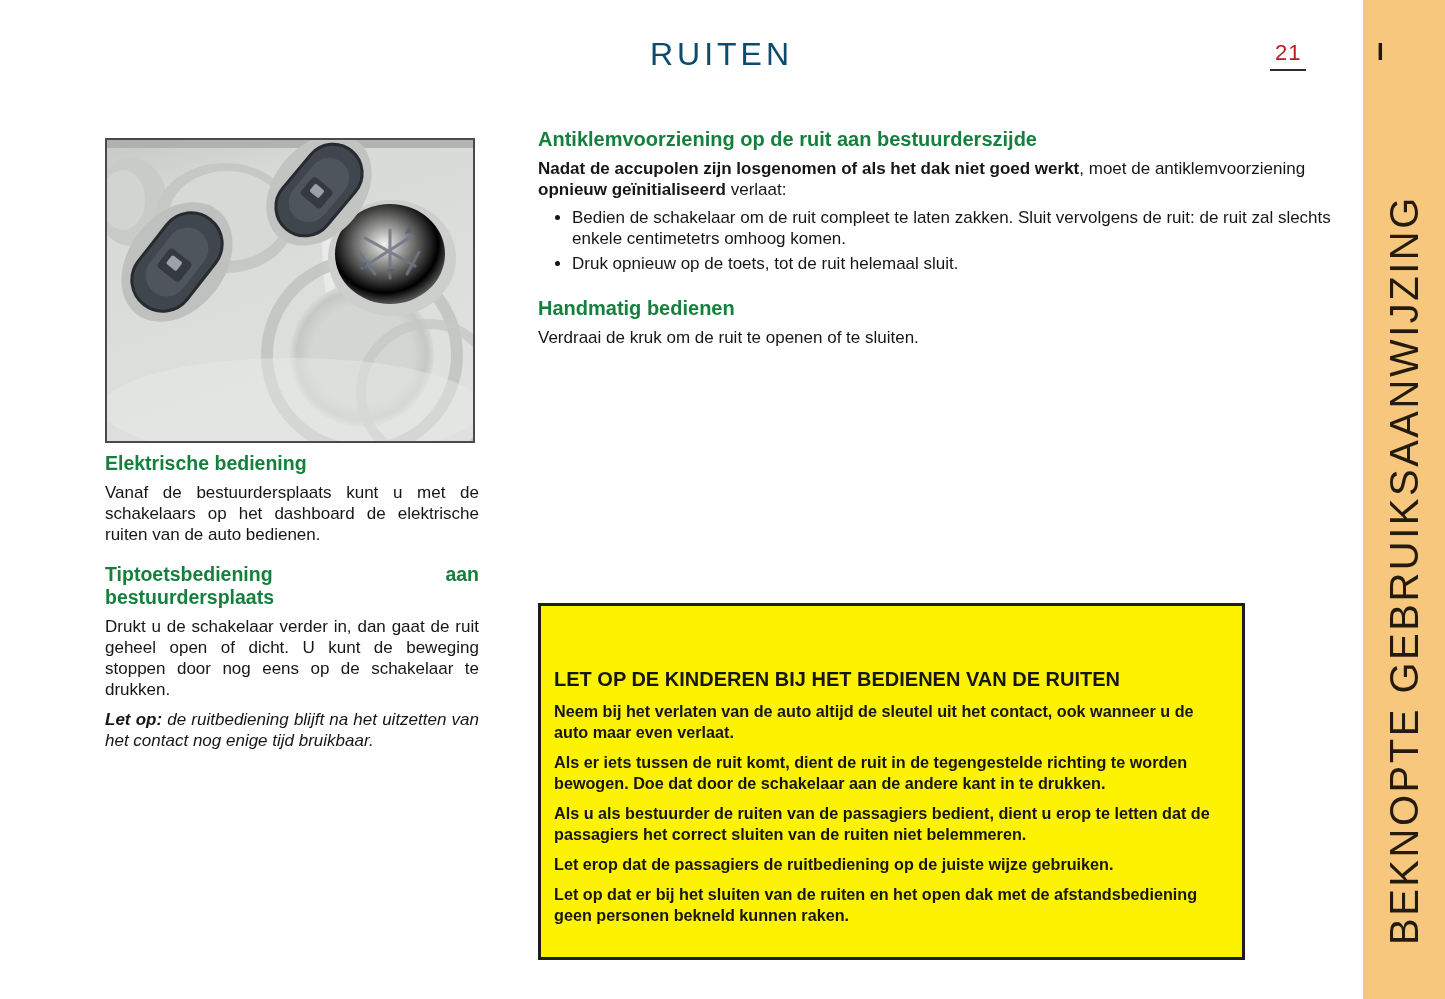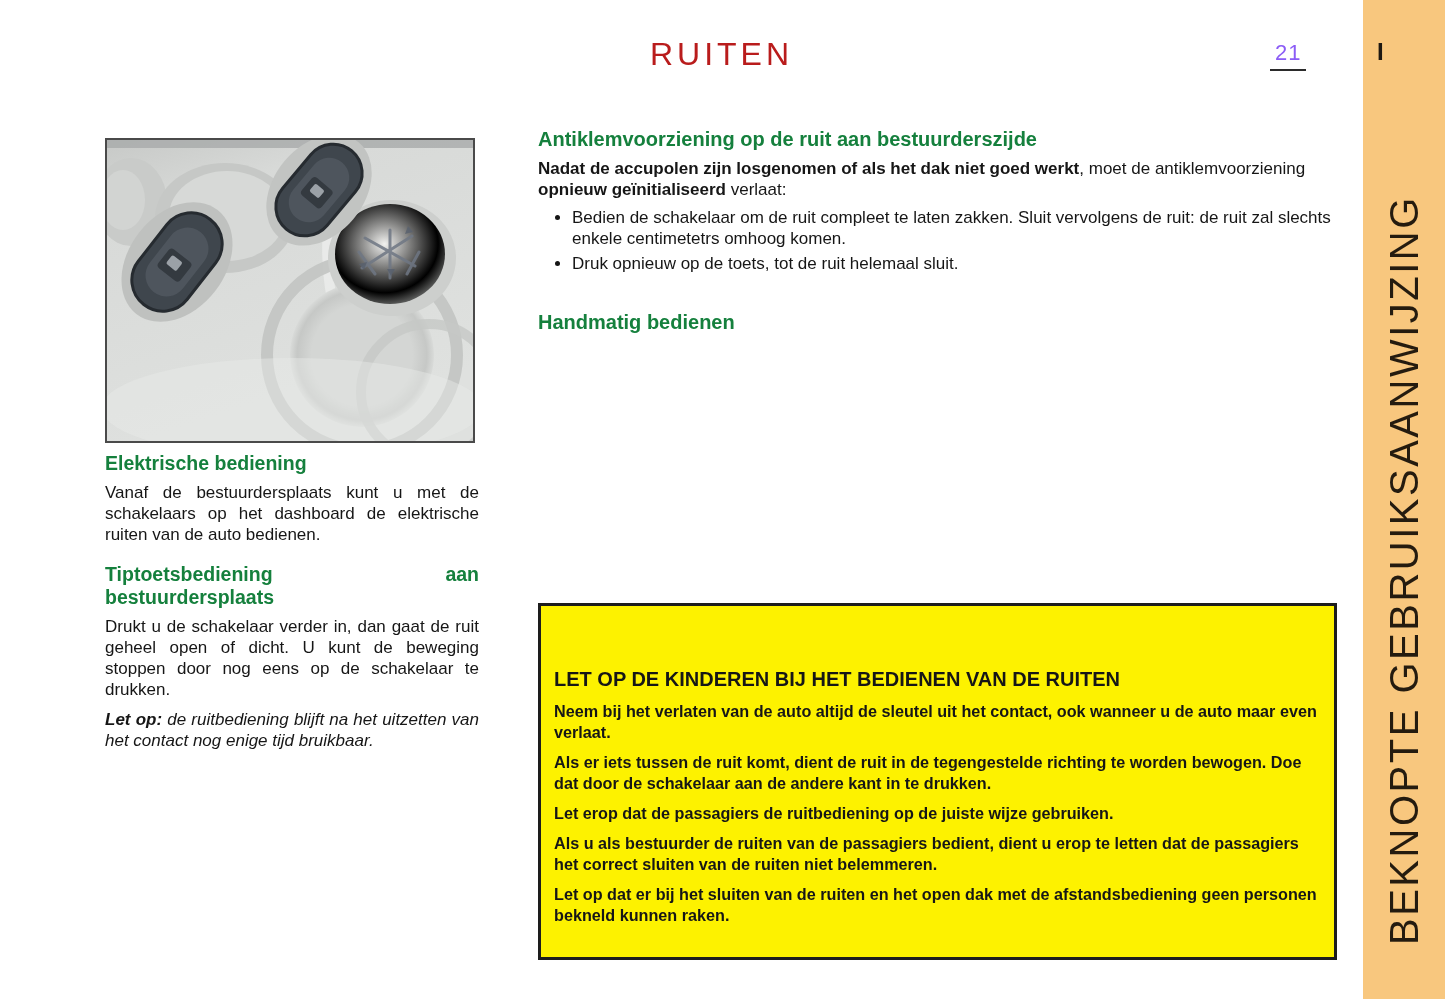--- a/index.html
+++ b/index.html
@@ -17,28 +17,28 @@
   }
 
   
   .page-title {
     position: absolute;
     left: 80px; top: 36px; width: 1283px;
     text-align: center;
     font-size: 32px;
     font-weight: 400;
     letter-spacing: 4px;
-    color: #b91c1c;
+    color: #0c4a6e;
   }
   .page-number {
     position: absolute;
     left: 1270px; top: 40px;
     font-size: 22px;
     letter-spacing: 1px;
-    color: #8b5cf6;
+    color: #b91c1c;
     border-bottom: 2px solid #2b2b2b;
     padding: 0 5px 3px 5px;
   }
 
   
   .sidebar {
     position: absolute;
     left: 1363px; top: 0; width: 82px; height: 999px;
     background: #F8C77E;
   }
@@ -100,27 +100,27 @@
   .note { font-style: italic; }
   .note b { font-style: italic; }
   ul.bullets {
     margin: 0 0 10px 0;
     padding-left: 34px;
     font-size: 17px;
     line-height: 20.5px;
   }
   ul.bullets li { margin-bottom: 5px; }
   .after-bullets { margin-bottom: 0; }
-  .manual-section { margin-top: 36px; }
+  .manual-section { margin-top: 22px; }
 
   
   .warning-box {
     position: absolute;
     left: 538px; top: 603px;
-    width: 799px; height: 357px;
+    width: 707px; height: 357px;
     box-sizing: border-box;
     background: #FDF200;
     border: 3px solid #1d1d1d;
     padding: 62px 13px 0 13px;
   }
   .warning-title {
     font-size: 20px;
     font-weight: 700;
     margin: 0 0 10px 0;
   }
@@ -225,25 +225,26 @@
   <div class="right-col">
     <h2>Antiklemvoorziening op de ruit aan bestuurderszijde</h2>
     <p class="body"><b>Nadat de accupolen zijn losgenomen of als het dak niet goed werkt</b><span>, moet de antiklemvoorziening </span><b>opnieuw geïnitialiseerd</b><span> verlaat:</span></p>
     <ul class="bullets">
       <li>Bedien de schakelaar om de ruit compleet te laten zakken. Sluit vervolgens de ruit: de ruit zal slechts enkele centimetetrs omhoog komen.</li>
       <li>Druk opnieuw op de toets, tot de ruit helemaal sluit.</li>
     </ul>
 
     <div class="manual-section">
       <h2>Handmatig bedienen</h2>
+      <p class="body">Verdraai de kruk om de ruit te openen of te sluiten.</p>
     </div>
   </div>
 
   <div class="warning-box">
     <p class="warning-title">LET OP DE KINDEREN BIJ HET BEDIENEN VAN DE RUITEN</p>
     <p class="warning-p">Neem bij het verlaten van de auto altijd de sleutel uit het contact, ook wanneer u de auto maar even verlaat.</p>
     <p class="warning-p">Als er iets tussen de ruit komt, dient de ruit in de tegengestelde richting te worden bewogen. Doe dat door de schakelaar aan de andere kant in te drukken.</p>
+    <p class="warning-p">Als u als bestuurder de ruiten van de passagiers bedient, dient u erop te letten dat de passagiers het correct sluiten van de ruiten niet belemmeren.</p>
     <p class="warning-p">Let erop dat de passagiers de ruitbediening op de juiste wijze gebruiken.</p>
-    <p class="warning-p">Als u als bestuurder de ruiten van de passagiers bedient, dient u erop te letten dat de passagiers het correct sluiten van de ruiten niet belemmeren.</p>
     <p class="warning-p">Let op dat er bij het sluiten van de ruiten en het open dak met de afstandsbediening geen personen bekneld kunnen raken.</p>
   </div>
 
 </div>
 
 </body></html>

